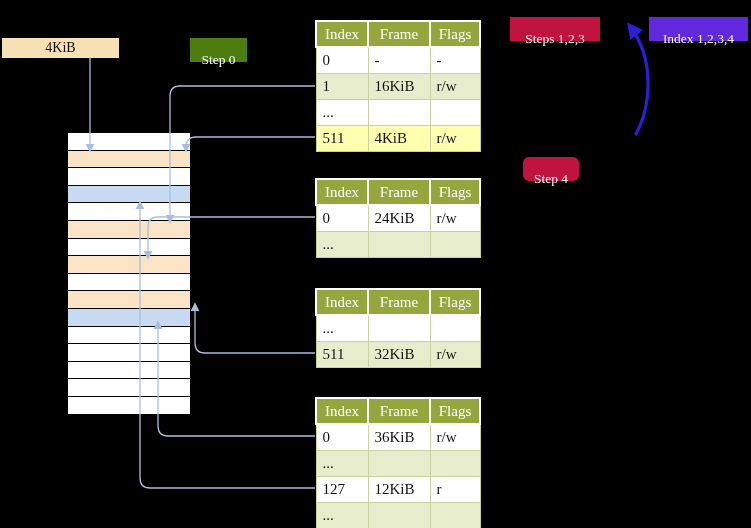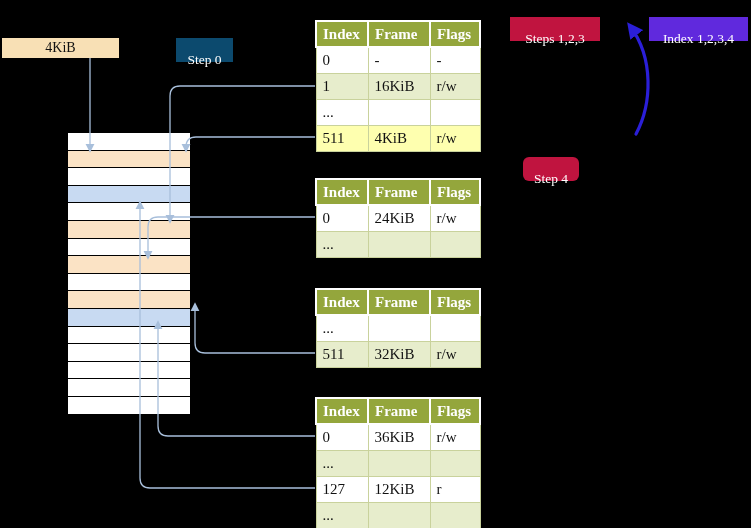--- a/index.html
+++ b/index.html
@@ -11,31 +11,31 @@
   
   #mem-label{
     position:absolute;left:2px;top:38px;width:117px;height:20px;line-height:20px;
     text-align:center;background:#f8e0b5;color:#111;font-size:14px;z-index:4;
   }
   
   .badge{
     position:absolute;height:19px;line-height:19px;text-align:center;color:#fff;
     font-size:13.5px;z-index:6;padding:12px 2px;box-sizing:border-box;
   }
-  #badge-step0     {left:176px;top:38px;width:57px;background:#0c4a6e;}
+  #badge-step0     {left:190px;top:38px;width:57px;background:#4d7c0f;}
   #badge-steps123  {left:510px;top:17px;width:90px;background:#c0143f;}
   #badge-steps1234 {left:649px;top:17px;width:99px;background:#6029dd;}
   #badge-step4     {left:523px;top:157px;width:56px;background:#c0143f;border-radius:6px;}
   
   .ptable{
     position:absolute;left:315px;border-collapse:collapse;z-index:6;
     table-layout:fixed;
   }
   .ptable th{
-    background:#94a63c;color:#fff;font-weight:bold;font-size:15px;text-align:left;
+    background:#94a63c;color:#fff;font-weight:normal;font-size:15px;text-align:center;
     padding:1px 6px;border:2px solid #fff;height:26px;box-sizing:border-box;
   }
   .ptable td{
     background:#fff;color:#111;font-size:15px;text-align:left;
     padding:1px 6px;border:1px solid #c9d29c;height:26px;box-sizing:border-box;
     overflow:hidden;white-space:nowrap;
   }
   .ptable tbody tr:nth-child(even) td{background:#e7edcc;}
   .ptable tbody tr.hl td{background:#feffaf;}
   #table-l4{top:20px;}  #table-l3{top:178px;}

